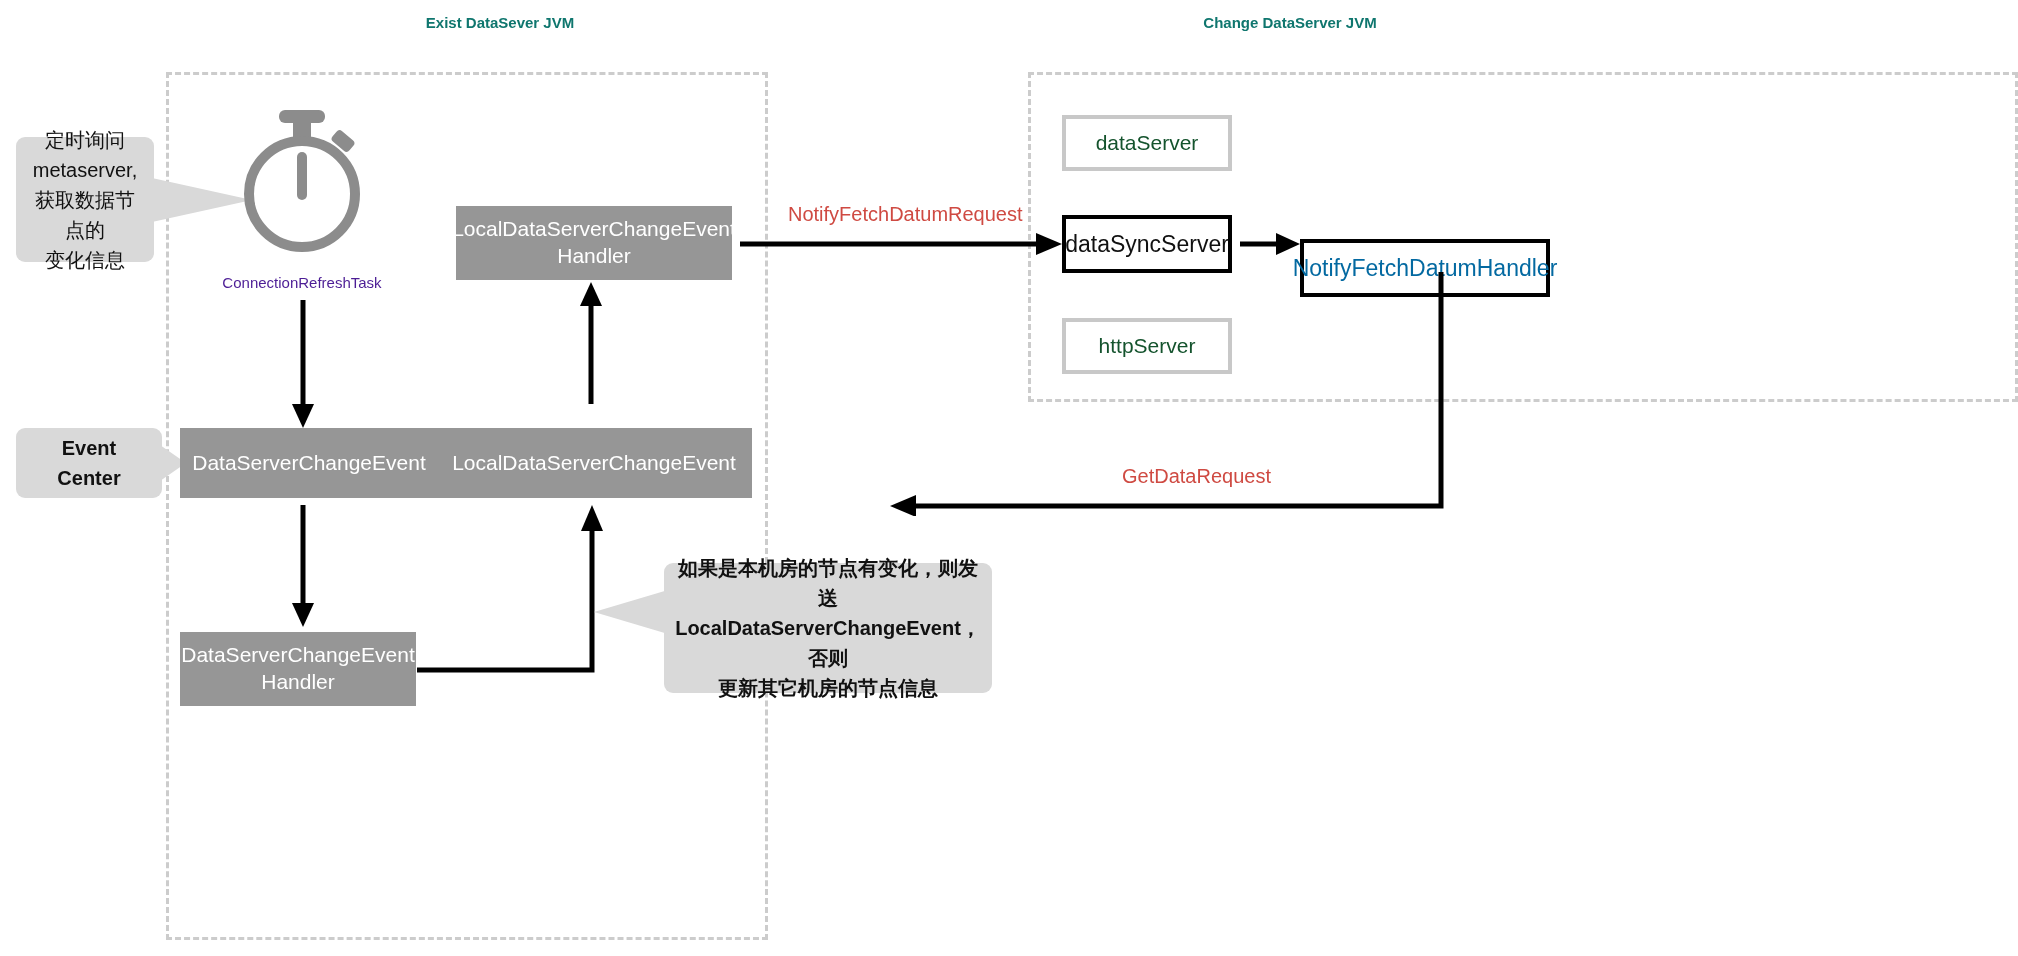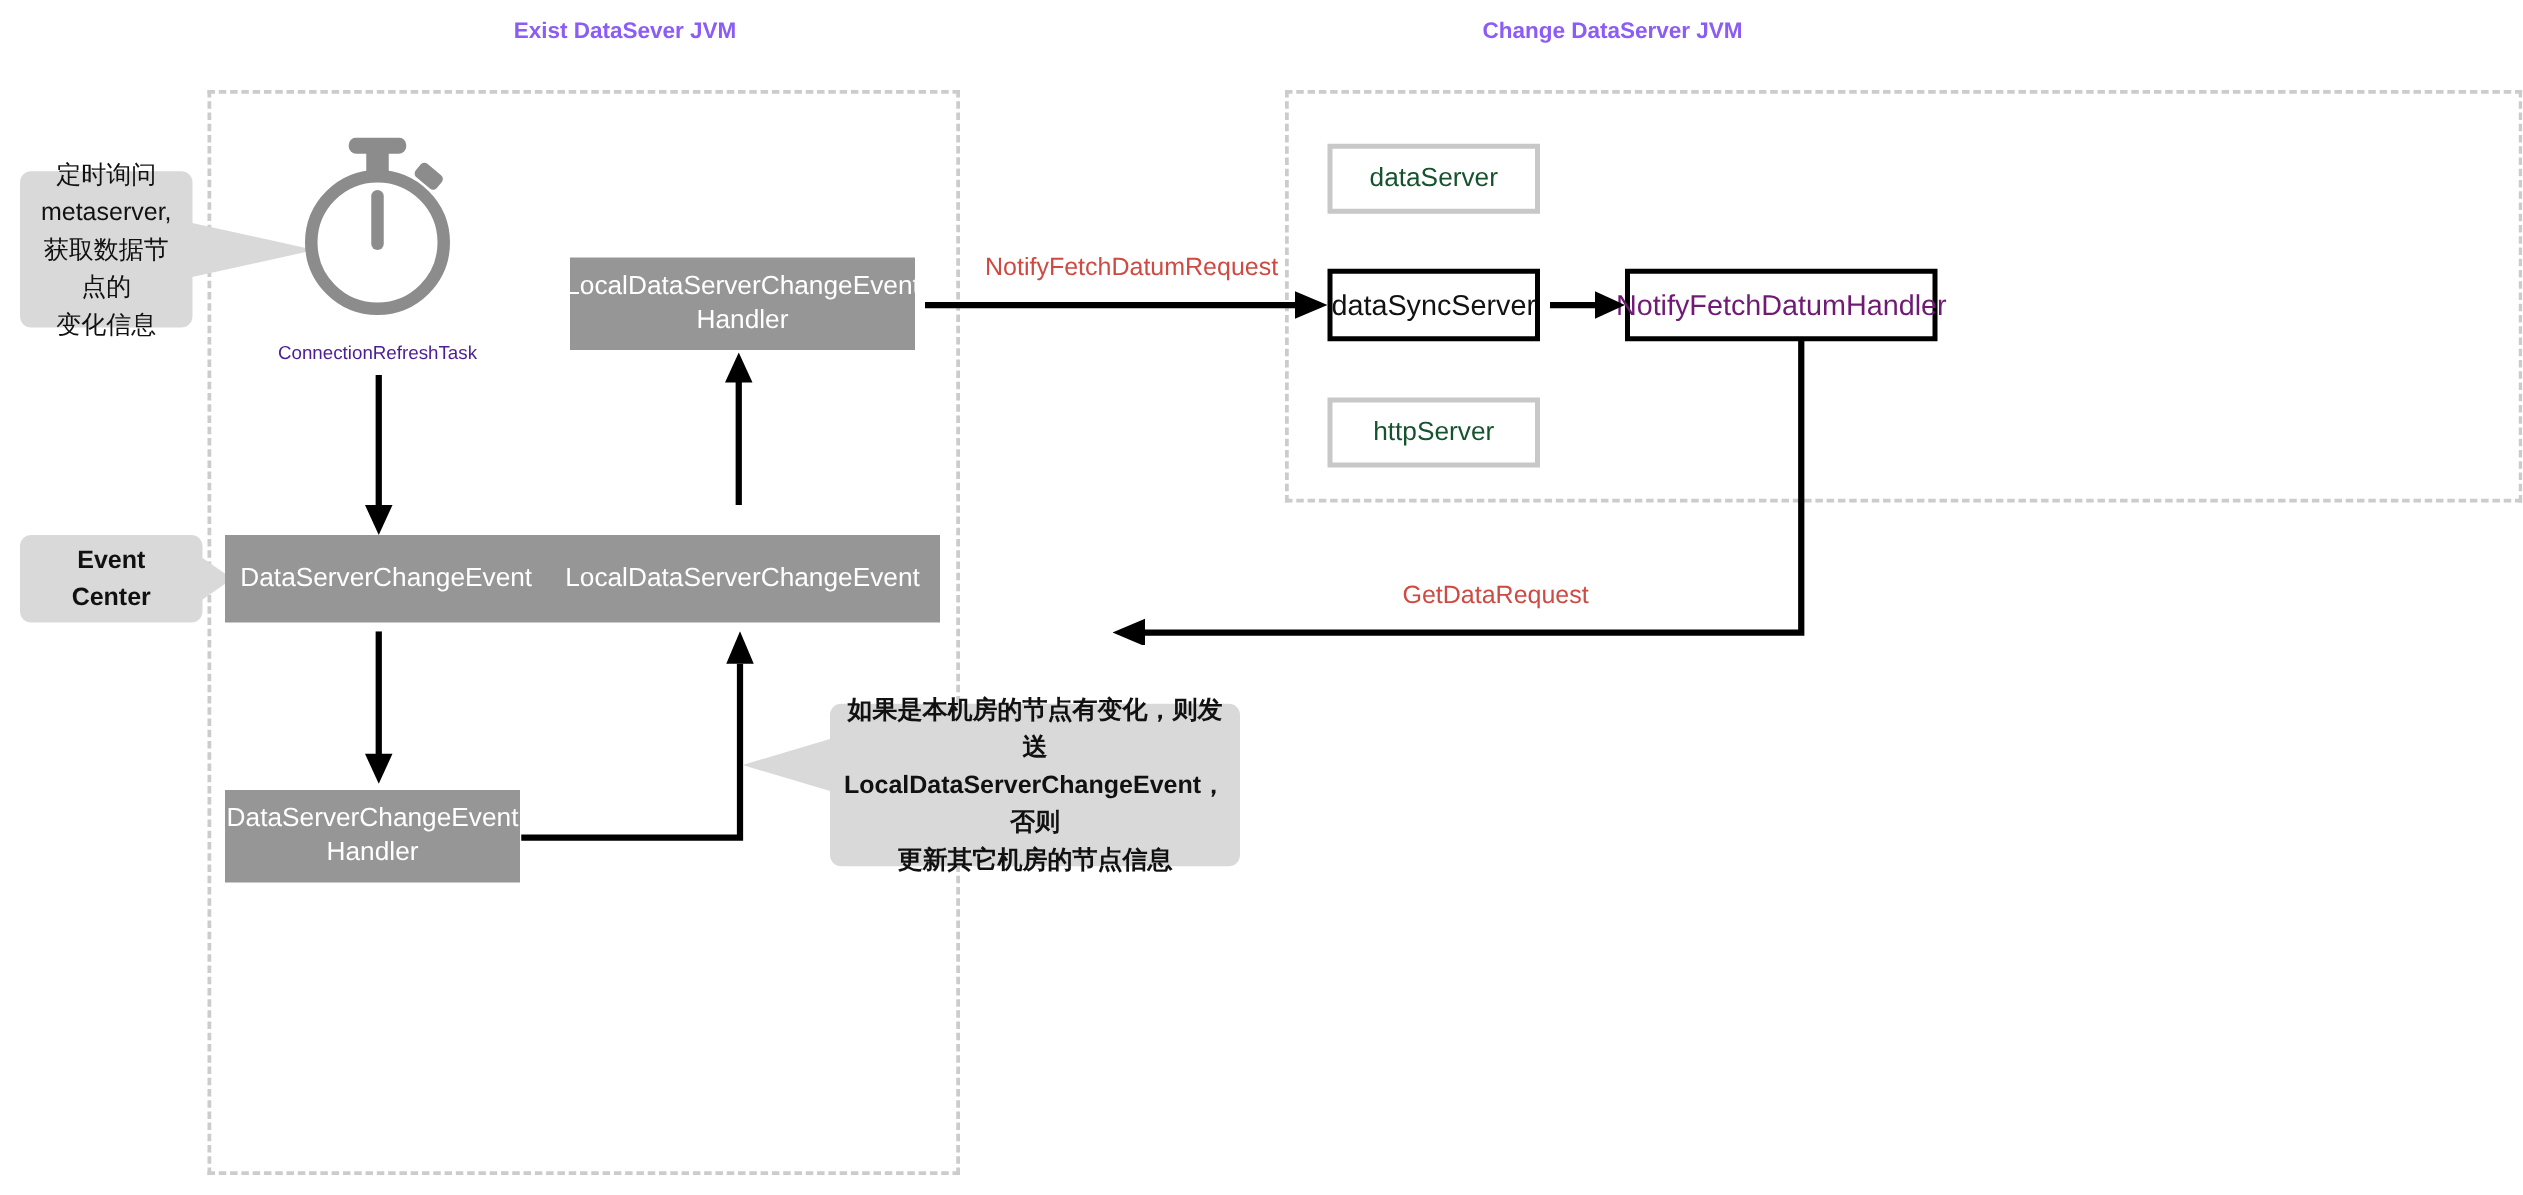--- a/index.html
+++ b/index.html
@@ -15,22 +15,22 @@
     width: 2018px;
     height: 956px;
     background: #ffffff;
     overflow: hidden;
   }
   .abs { position: absolute; }
 
   
   .jvm-title {
     font-weight: bold;
-    font-size: 18px;
-    color: #8b5cf6;
+    font-size: 15px;
+    color: #0f766e;
     text-align: center;
     white-space: nowrap;
   }
 
   
   .jvm-box {
     border: 3px dashed #cccccc;
     box-sizing: border-box;
     background: transparent;
   }
@@ -76,21 +76,21 @@
     border: 4px solid #000000;
     background: #ffffff;
     color: #111111;
     display: flex;
     align-items: center;
     justify-content: center;
     font-size: 23px;
     box-sizing: border-box;
     white-space: nowrap;
   }
-  .box-dark.red-text { color: #701a75; }
+  .box-dark.red-text { color: #0369a1; margin-top: 24px; }
 
   
   .callout {
     background: #d9d9d9;
     border-radius: 9px;
     color: #111111;
     display: flex;
     align-items: center;
     justify-content: center;
     text-align: center;

